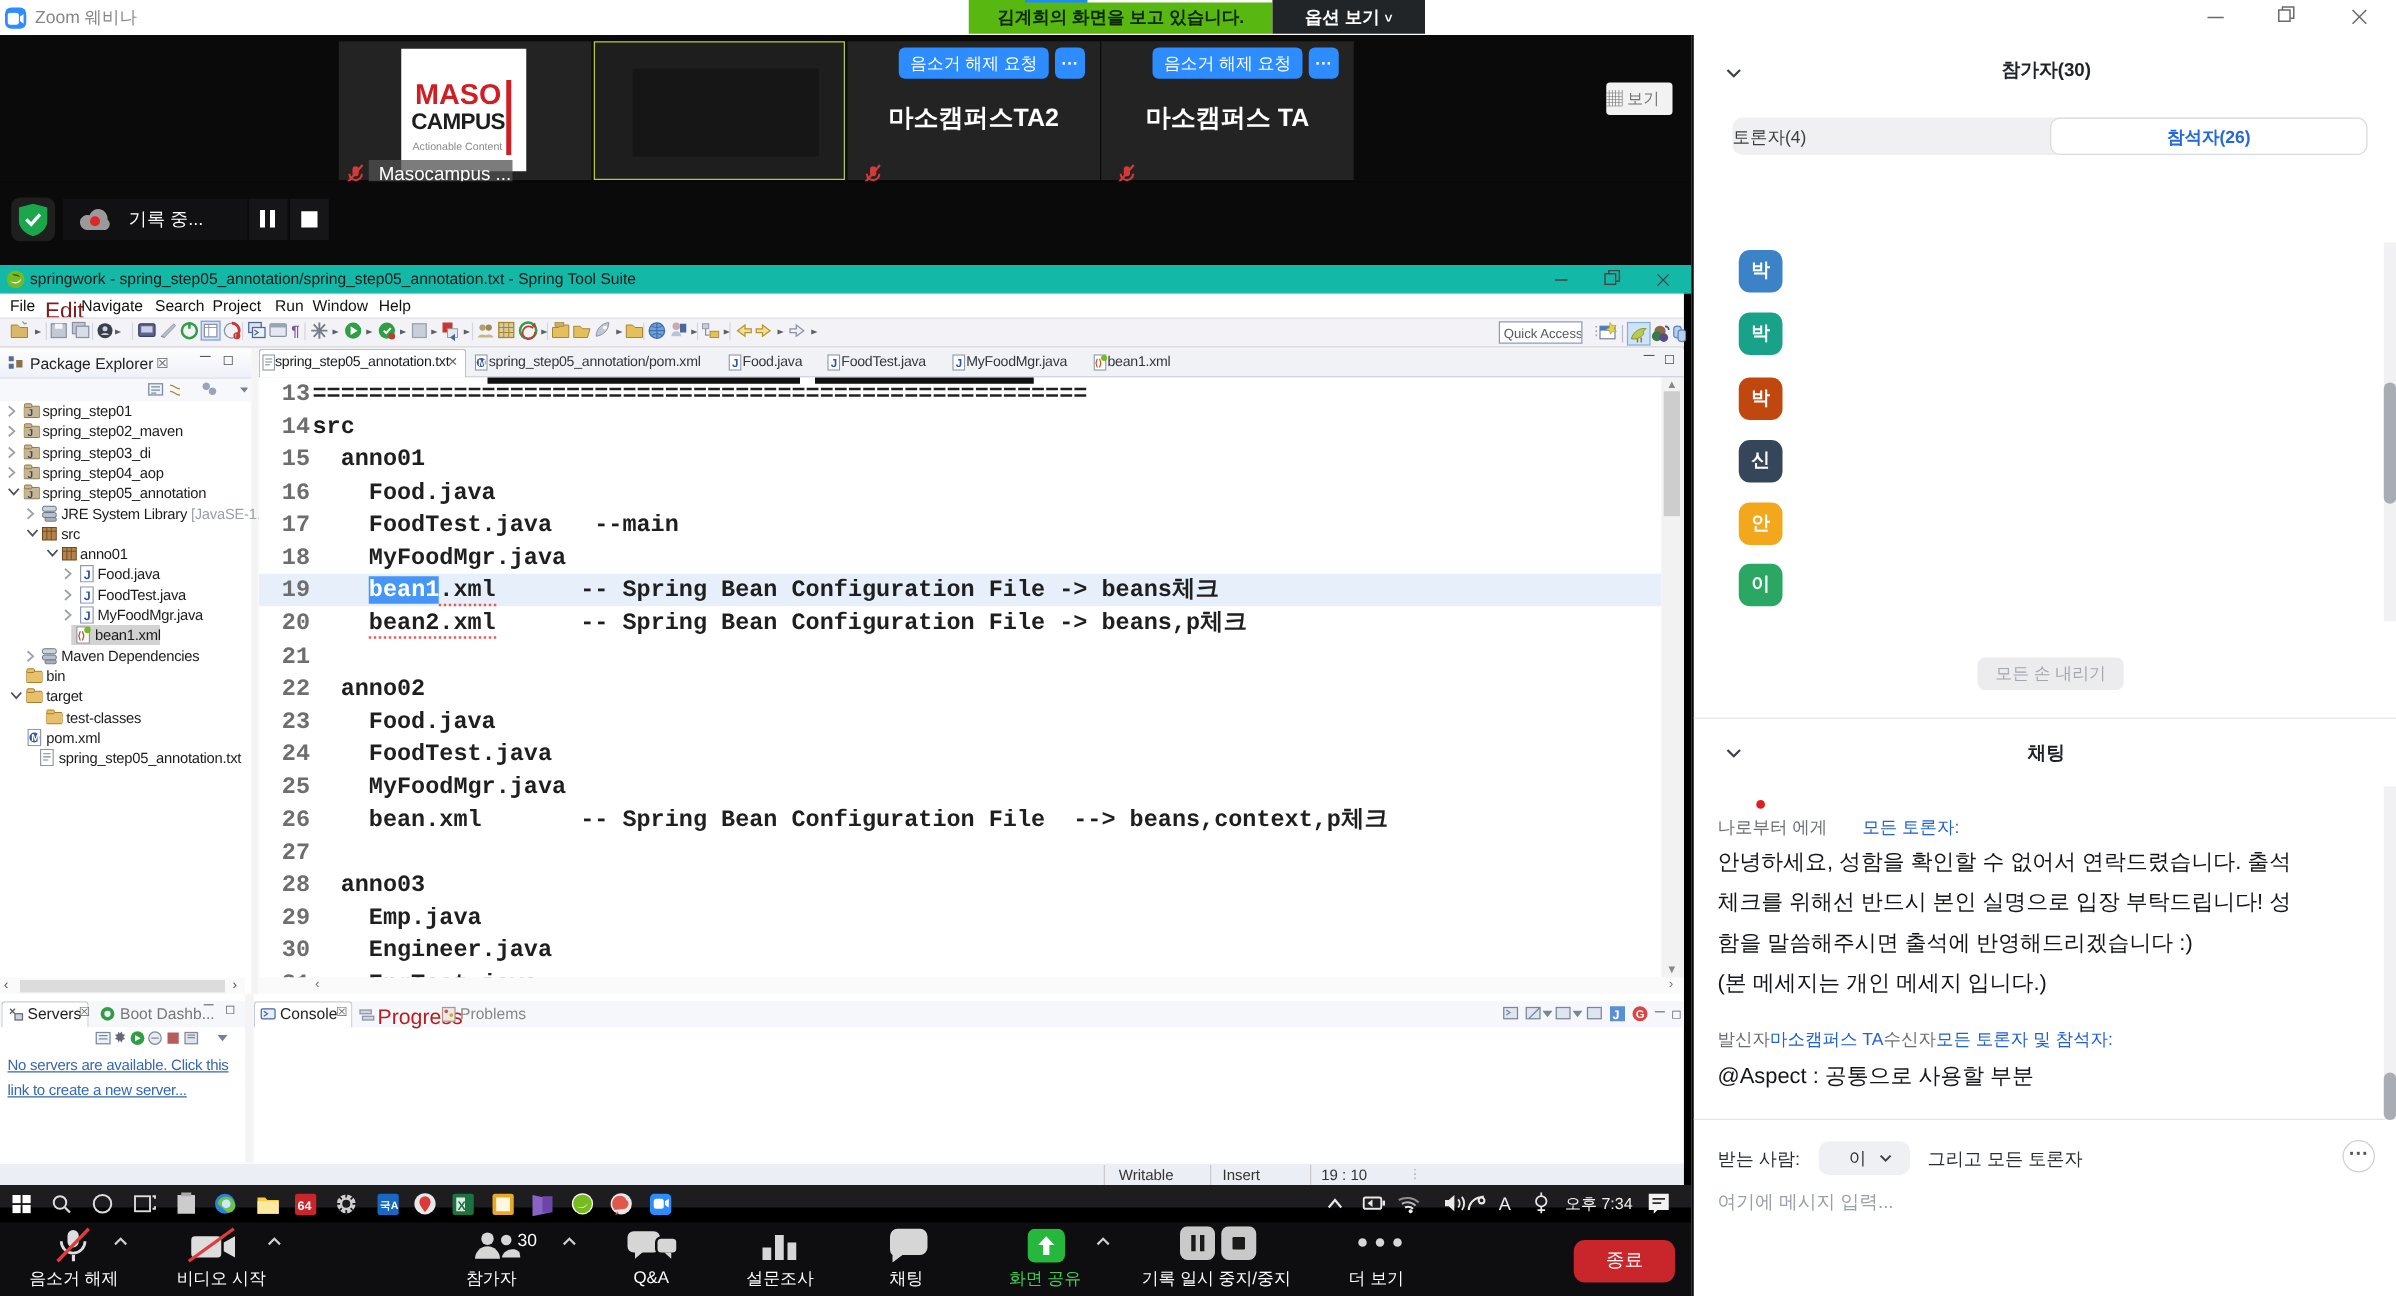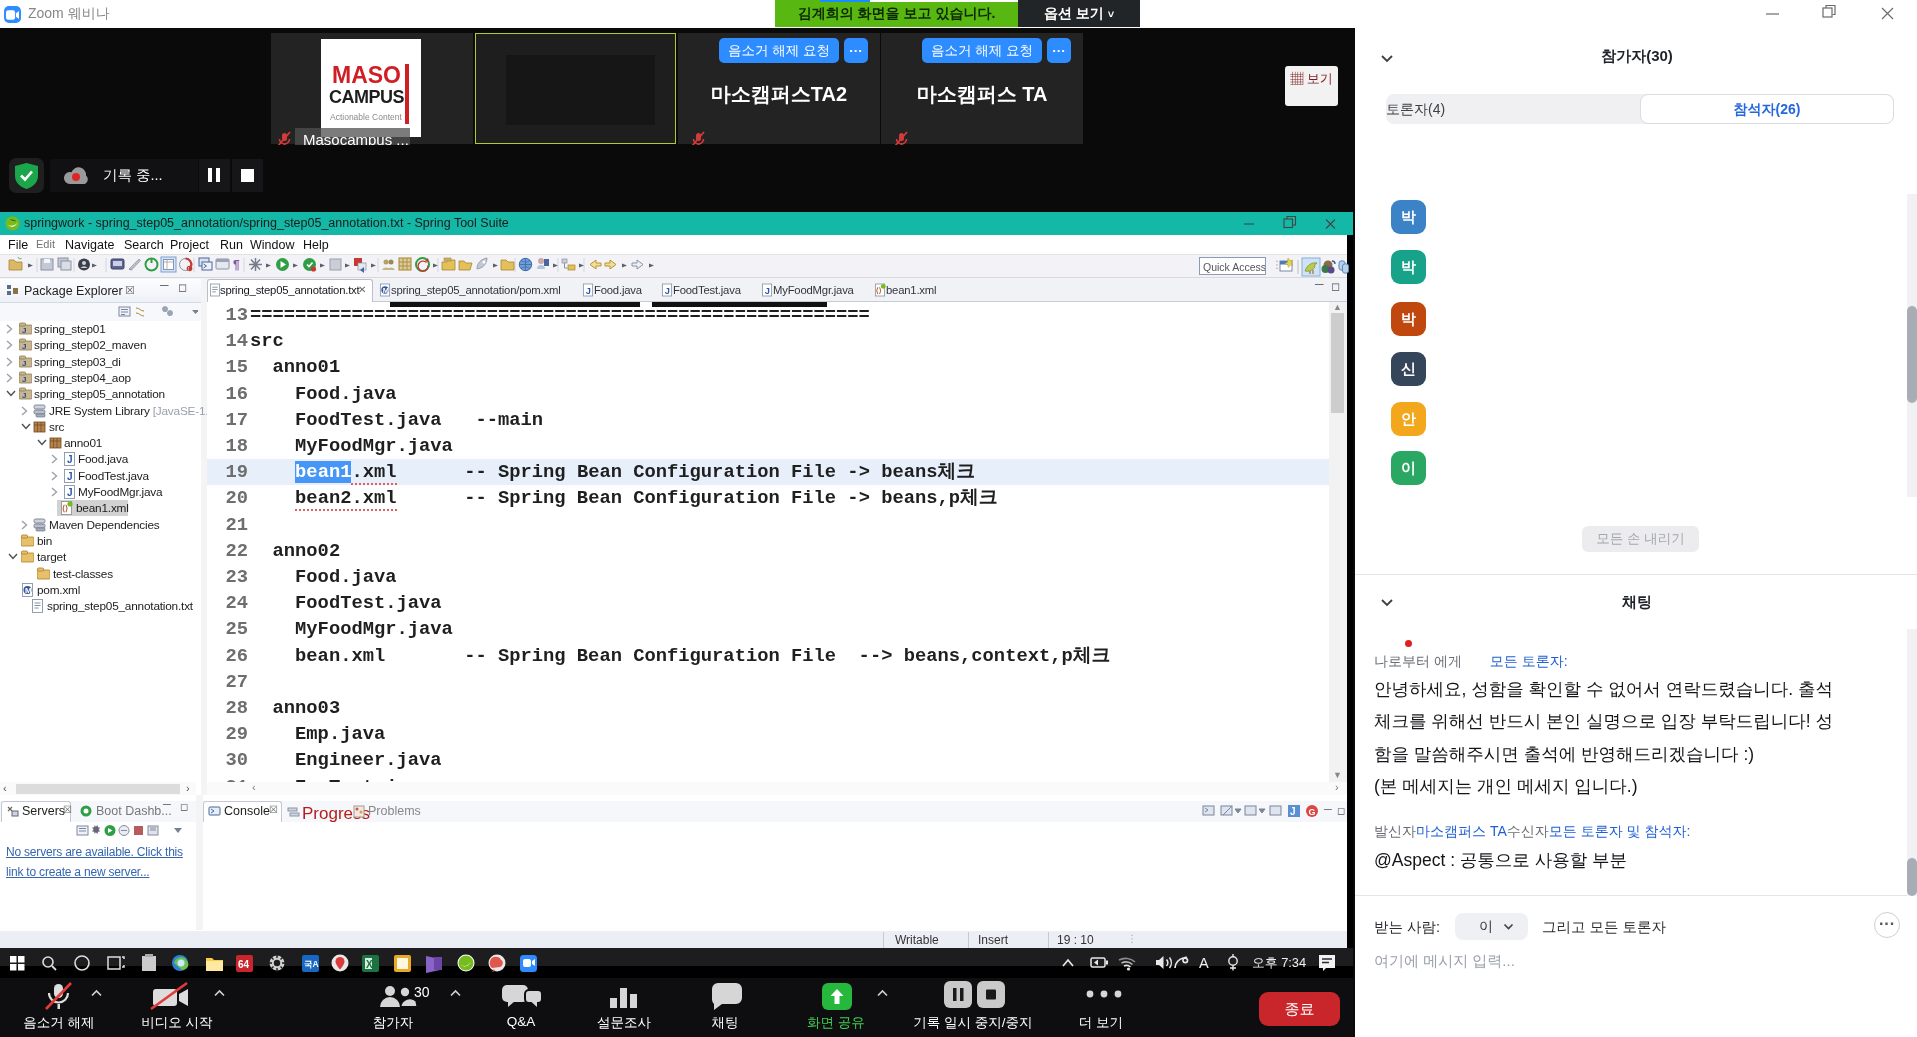--- a/index.html
+++ b/index.html
@@ -11,21 +11,21 @@
 .zicon{left:4px;top:6px;width:17px;height:17px;background:#2d8cff;border-radius:5px}
 .zicon svg{position:absolute;left:2px;top:3.5px}
 #greenbar{left:775px;top:0;width:243px;height:27px;background:#58b811;color:#0d2800;font-size:14px;font-weight:bold;text-align:center;line-height:27px}
 #optbtn{left:1018px;top:0;width:122px;height:27px;background:#222528;color:#fff;font-size:14px;font-weight:bold;text-align:center;line-height:27px}
 
 #vidrow{left:0;top:28px;width:1353px;height:117px;background:#0a0a0a}
 .tile{position:absolute;top:5px;height:111px;width:202px;background:#232323}
 .micred{position:absolute;width:17px;height:17px}
 .reqbtn{position:absolute;top:5px;height:25px;background:#2d8cff;border-radius:5px;color:#fff;font-size:13.5px;text-align:center;line-height:25px}
 .tname{position:absolute;width:100%;text-align:center;color:#fff;font-weight:bold;font-size:20px;top:48px}
-#viewbtn{left:1285px;top:38px;width:53px;height:40px;background:#f2f2f2;border-radius:3px;color:#7f1d1d;font-size:13px;line-height:26px;text-align:center}
+#viewbtn{left:1285px;top:38px;width:53px;height:26px;background:#f2f2f2;border-radius:3px;color:#737373;font-size:13px;line-height:26px;}
 
 #recbar{left:0;top:145px;width:1353px;height:67px;background:#0a0a0a}
 
 #ide{left:0;top:212px;width:1347px;height:736px;background:#f4f4f4;font-size:12px;color:#1e1e1e}
 #idetitle{left:0;top:0;width:1430px;height:23px;background:#14b8a6}
 #idemenu{left:0;top:23px;width:1347px;height:19px;background:#ffffff}
 #idetool{left:0;top:42px;width:1347px;height:24px;background:#f3f3f7;border-top:1px solid #e2e2e6;border-bottom:1px solid #d8d8dc}
 #pkgpanel{left:0;top:67px;width:201px;height:516px;background:#fff}
 #edpanel{left:207px;top:67px;width:1140px;height:516px;background:#fff}
 #botleft{left:0;top:583px;width:196px;height:135px;background:#fff}
@@ -157,21 +157,21 @@
           <g stroke="#444" fill="none" stroke-width="1.1">
             <path d="M6 12 h10"></path>
             <rect x="46" y="7" width="8.5" height="8.5"></rect>
             <path d="M49 7 v-2.5 h8.5 v8.5 h-3"></path>
             <path d="M88 7.5 l9 9 M97 7.5 l-9 9"></path>
           </g>
         </svg>
   </div>
   <div class="abs" id="idemenu">
     <span class="abs" style="left:8px;top:3px;font-size:12.5px;color:#111">File</span>
-        <span class="abs" style="left:36px;top:3px;font-size:11px;color:#737373">Edit</span>
+        <span class="abs" style="left:36px;top:3px;font-size:18px;color:#7f1d1d">Edit</span>
         <span class="abs" style="left:65px;top:3px;font-size:12.5px;color:#111">Navigate</span>
         <span class="abs" style="left:124px;top:3px;font-size:12.5px;color:#111">Search</span>
         <span class="abs" style="left:170px;top:3px;font-size:12.5px;color:#111">Project</span>
         <span class="abs" style="left:220px;top:3px;font-size:12.5px;color:#111">Run</span>
         <span class="abs" style="left:250px;top:3px;font-size:12.5px;color:#111">Window</span>
         <span class="abs" style="left:303px;top:3px;font-size:12.5px;color:#111">Help</span>
   </div>
   <div class="abs" id="idetool">
     <svg width="1180" height="22" viewBox="0 0 1180 22" style="position:absolute;left:4px;top:1px">
           <path d="M33 2 v14" stroke="#d4d6dd" stroke-width="1"></path>

